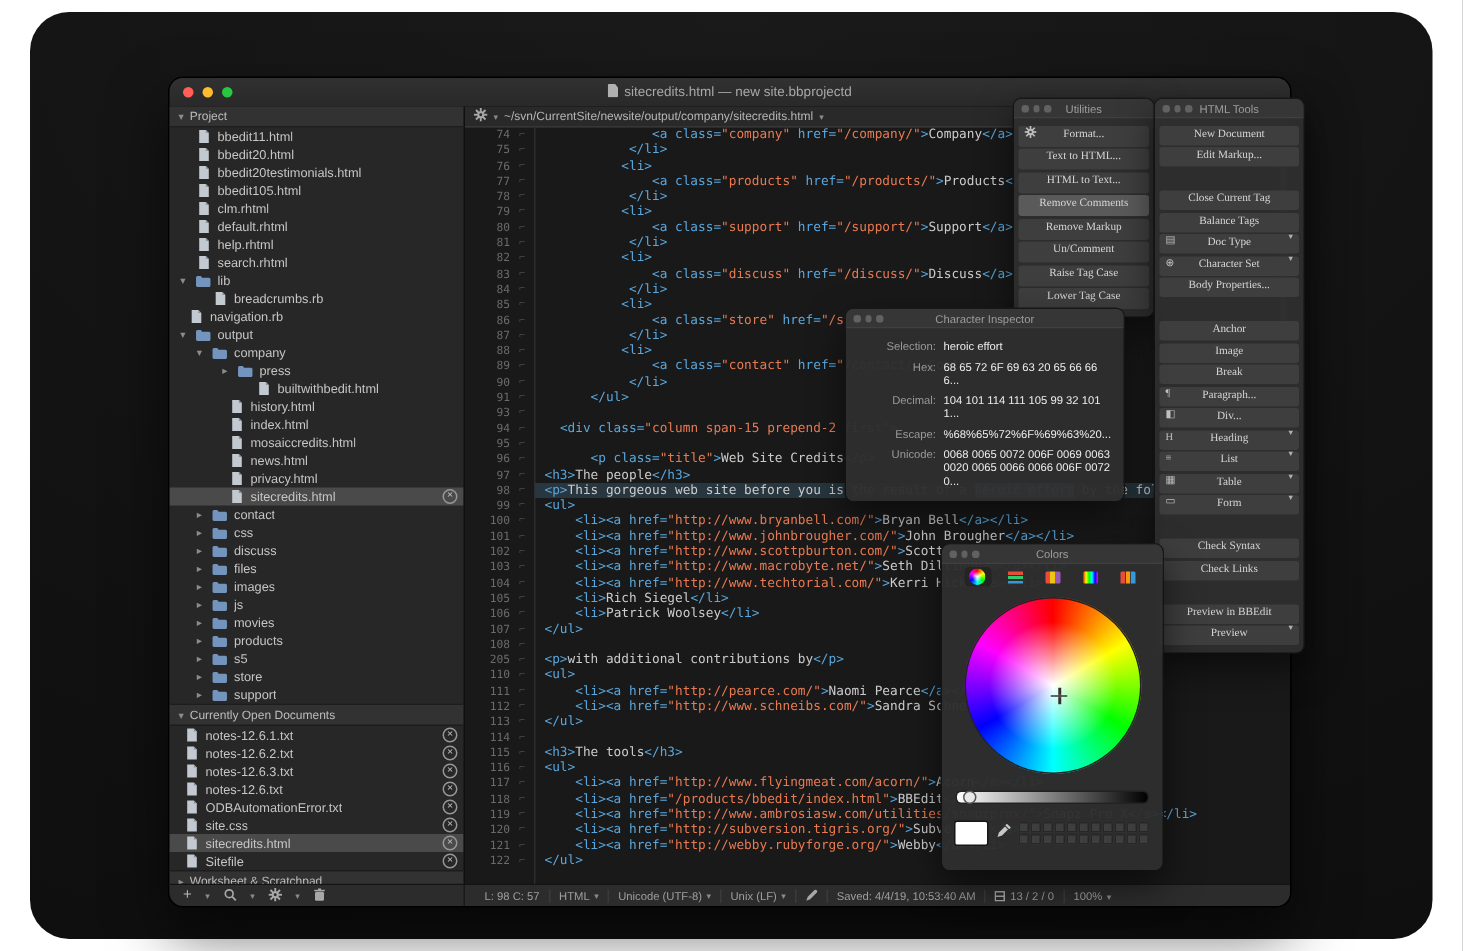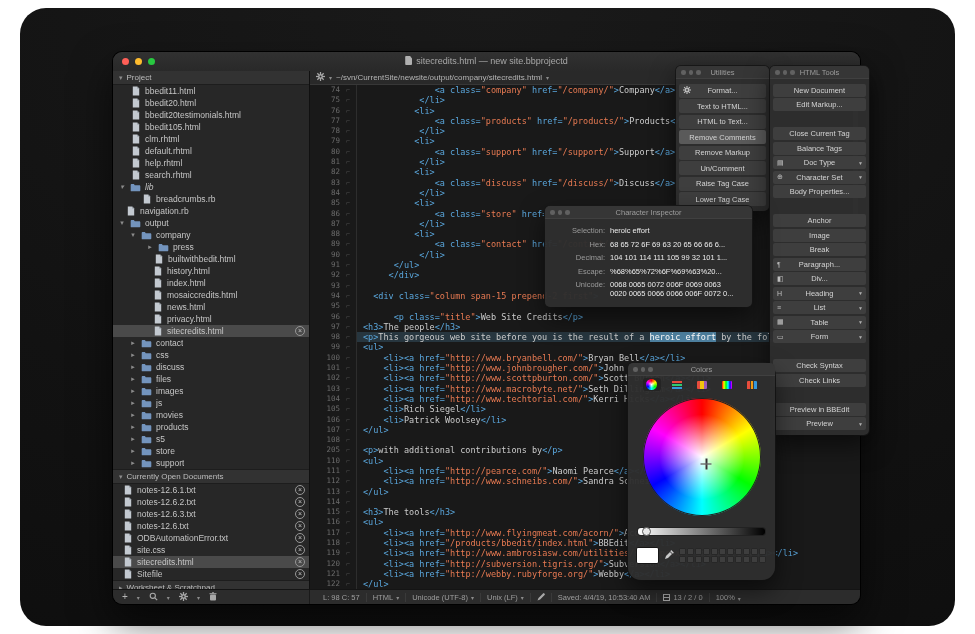--- a/index.html
+++ b/index.html
@@ -63,36 +63,36 @@
   .plus{font-size:10px;line-height:10px;color:#b5b5b5;}
   
   .palette{position:absolute;background:rgba(46,46,46,.97);border-radius:5px;
            box-shadow:0 10px 24px rgba(0,0,0,.55),0 0 0 1px #1a1a1a;z-index:20;}
   .p-title{position:relative;height:12px;background:#363636;border-bottom:1px solid #404040;border-radius:5px 5px 0 0;
            display:flex;align-items:center;justify-content:center;color:#9d9d9d;font-size:7.5px;}
   .p-dots{position:absolute;left:5px;top:4px;display:flex;gap:3px;}
   .p-dots span{width:4.5px;height:4.5px;border-radius:50%;background:#616161;}
   .p-body{padding:3px;}
   .pbtn{position:relative;height:13px;margin:1.5px 0;background:#3e3e3e;border-radius:2px;color:#d4d4d4;
-        font-size:7.5px;display:flex;align-items:center;justify-content:center;}
+        font-size:7.5px;display:flex;align-items:flex-start;justify-content:center;font-family:Liberation Serif, serif;}
   .pbtn.hover{background:#5a5a5a;}
   .pbtn.gap{margin-top:16px;}
   .pbtn .licon{position:absolute;left:4px;font-size:7px;color:#c0c0c0;}
   .pbtn .dd{position:absolute;right:3px;font-size:5px;color:#b0b0b0;}
   #utilities{left:676px;top:66px;width:93px;}
   #utilities .pbtn{height:14px;}
   #htmltools{left:770px;top:66px;width:99px;}
   
-  #charinspector{left:545px;top:206px;width:207px;z-index:21;}
+  #charinspector{left:564px;top:206px;width:185px;z-index:21;}
   .ci-rows{padding:7px 8px 9px;display:flex;flex-direction:column;gap:4.5px;font-size:7.5px;}
   .ci-row{display:flex;gap:5px;}
   .ci-label{flex:none;width:52px;text-align:right;color:#9a9a9a;}
   .ci-val{color:#ececec;}
   
-  #colorspanel{left:628px;top:363px;width:147px;height:217px;z-index:22;border-radius:13px;}
+  #colorspanel{left:628px;top:363px;width:147px;height:217px;z-index:22;}
   .c-toolbar{height:17px;display:flex;align-items:center;justify-content:center;gap:7px;}
   .mode{width:18px;height:13px;display:flex;align-items:center;justify-content:center;border-radius:3px;}
   .mode.active{background:#242424;}
   .cw{width:11px;height:11px;border-radius:50%;
       background:radial-gradient(closest-side,#fff,rgba(255,255,255,0) 65%),
                  conic-gradient(#f00,#ff0,#0f0,#0ff,#00f,#f0f,#f00);}
   .islider{width:10px;height:8px;background:linear-gradient(#e74c3c 0 2px,transparent 2px 3px,#2ecc71 3px 5px,transparent 5px 6px,#3498db 6px 8px);}
   .ipalette{width:10px;height:8px;background:linear-gradient(90deg,#e74c3c 0 33%,#f1c40f 33% 66%,#9b59b6 66%);border-radius:1px;}
   .ispectrum{width:10px;height:8px;background:linear-gradient(90deg,red,#ff0,#0f0,#0ff,#00f,#f0f);border-radius:1px;}
   .icrayons{width:10px;height:8px;background:linear-gradient(90deg,#e74c3c 0 28%,#3e3e3e 28% 36%,#f39c12 36% 64%,#3e3e3e 64% 72%,#3498db 72%);border-radius:1px 1px 0 0;}
@@ -209,77 +209,77 @@
           <div class="row" style="padding-left: 5px;">
             <span class="disc"></span>
             <span class="fico">
               <svg viewBox="0 0 10 12" width="8" height="10">
                 <path d="M1 .5h5.5L9 3v8.5H1z" fill="#c3c9d0"></path>
                 <path d="M6.5.5L9 3H6.5z" fill="#8d949c"></path>
               </svg>
             </span>
             <span class="lbl">search.rhtml</span>
           </div>
-          <div class="row" style="padding-left: 5px; font-style: italic;">
-            <span class="disc">▾</span>
-            <span class="fico">
-              <svg viewBox="0 0 16 12" width="11" height="9">
-                <path d="M1 2.5c0-.8.6-1.5 1.4-1.5h3.2l1.4 1.6h6.6c.8 0 1.4.7 1.4 1.5v6c0 .8-.6 1.5-1.4 1.5H2.4C1.6 11.6 1 11 1 10.2z" fill="#7394bd"></path>
-              </svg>
-            </span>
-            <span class="lbl">lib</span>
-          </div>
-          <div class="row" style="padding-left: 16px;">
-            <span class="disc"></span>
-            <span class="fico">
-              <svg viewBox="0 0 10 12" width="8" height="10">
-                <path d="M1 .5h5.5L9 3v8.5H1z" fill="#c3c9d0"></path>
-                <path d="M6.5.5L9 3H6.5z" fill="#8d949c"></path>
-              </svg>
-            </span>
-            <span class="lbl">breadcrumbs.rb</span>
-          </div>
-          <div class="row" style="padding-left: 0;">
-            <span class="disc"></span>
-            <span class="fico">
-              <svg viewBox="0 0 10 12" width="8" height="10">
-                <path d="M1 .5h5.5L9 3v8.5H1z" fill="#c3c9d0"></path>
-                <path d="M6.5.5L9 3H6.5z" fill="#8d949c"></path>
-              </svg>
-            </span>
-            <span class="lbl">navigation.rb</span>
-          </div>
           <div class="row" style="padding-left: 5px;">
             <span class="disc">▾</span>
             <span class="fico">
               <svg viewBox="0 0 16 12" width="11" height="9">
                 <path d="M1 2.5c0-.8.6-1.5 1.4-1.5h3.2l1.4 1.6h6.6c.8 0 1.4.7 1.4 1.5v6c0 .8-.6 1.5-1.4 1.5H2.4C1.6 11.6 1 11 1 10.2z" fill="#7394bd"></path>
               </svg>
             </span>
+            <span class="lbl">lib</span>
+          </div>
+          <div class="row" style="padding-left: 16px;">
+            <span class="disc"></span>
+            <span class="fico">
+              <svg viewBox="0 0 10 12" width="8" height="10">
+                <path d="M1 .5h5.5L9 3v8.5H1z" fill="#c3c9d0"></path>
+                <path d="M6.5.5L9 3H6.5z" fill="#8d949c"></path>
+              </svg>
+            </span>
+            <span class="lbl">breadcrumbs.rb</span>
+          </div>
+          <div class="row" style="padding-left: 0;">
+            <span class="disc"></span>
+            <span class="fico">
+              <svg viewBox="0 0 10 12" width="8" height="10">
+                <path d="M1 .5h5.5L9 3v8.5H1z" fill="#c3c9d0"></path>
+                <path d="M6.5.5L9 3H6.5z" fill="#8d949c"></path>
+              </svg>
+            </span>
+            <span class="lbl">navigation.rb</span>
+          </div>
+          <div class="row" style="padding-left: 5px;">
+            <span class="disc">▾</span>
+            <span class="fico">
+              <svg viewBox="0 0 16 12" width="11" height="9">
+                <path d="M1 2.5c0-.8.6-1.5 1.4-1.5h3.2l1.4 1.6h6.6c.8 0 1.4.7 1.4 1.5v6c0 .8-.6 1.5-1.4 1.5H2.4C1.6 11.6 1 11 1 10.2z" fill="#7394bd"></path>
+              </svg>
+            </span>
             <span class="lbl">output</span>
           </div>
           <div class="row" style="padding-left: 16px;">
             <span class="disc">▾</span>
             <span class="fico">
               <svg viewBox="0 0 16 12" width="11" height="9">
                 <path d="M1 2.5c0-.8.6-1.5 1.4-1.5h3.2l1.4 1.6h6.6c.8 0 1.4.7 1.4 1.5v6c0 .8-.6 1.5-1.4 1.5H2.4C1.6 11.6 1 11 1 10.2z" fill="#7394bd"></path>
               </svg>
             </span>
             <span class="lbl">company</span>
           </div>
           <div class="row" style="padding-left: 33px;">
             <span class="disc">▸</span>
             <span class="fico">
               <svg viewBox="0 0 16 12" width="11" height="9">
                 <path d="M1 2.5c0-.8.6-1.5 1.4-1.5h3.2l1.4 1.6h6.6c.8 0 1.4.7 1.4 1.5v6c0 .8-.6 1.5-1.4 1.5H2.4C1.6 11.6 1 11 1 10.2z" fill="#7394bd"></path>
               </svg>
             </span>
             <span class="lbl">press</span>
           </div>
-          <div class="row" style="padding-left: 28px;">
+          <div class="row" style="padding-left: 45px;">
             <span class="disc"></span>
             <span class="fico">
               <svg viewBox="0 0 10 12" width="8" height="10">
                 <path d="M1 .5h5.5L9 3v8.5H1z" fill="#c3c9d0"></path>
                 <path d="M6.5.5L9 3H6.5z" fill="#8d949c"></path>
               </svg>
             </span>
             <span class="lbl">builtwithbedit.html</span>
           </div>
           <div class="row" style="padding-left: 27px;">
@@ -635,25 +635,20 @@
           </div>
           <div class="cl">
             <span class="num">90</span>
             <span class="mk">⌐</span>
             <span class="ct"><span>           </span><span class="sg-t">&lt;/li&gt;</span></span>
           </div>
           <div class="cl">
             <span class="num">91</span>
             <span class="mk">⌐</span>
             <span class="ct"><span>      </span><span class="sg-t">&lt;/ul&gt;</span></span>
-          </div>
-          <div class="cl">
-            <span class="num">92</span>
-            <span class="mk">⌐</span>
-            <span class="ct"><span>     </span><span class="sg-t">&lt;/div&gt;</span></span>
           </div>
           <div class="cl">
             <span class="num">93</span>
             <span class="mk">⌐</span>
             <span class="ct"></span>
           </div>
           <div class="cl">
             <span class="num">94</span>
             <span class="mk">⌐</span>
             <span class="ct"><span>  </span><span class="sg-t">&lt;div class=</span><span class="sg-r">"column span-15 prepend-2 first"</span><span class="sg-t">&gt;</span></span>

